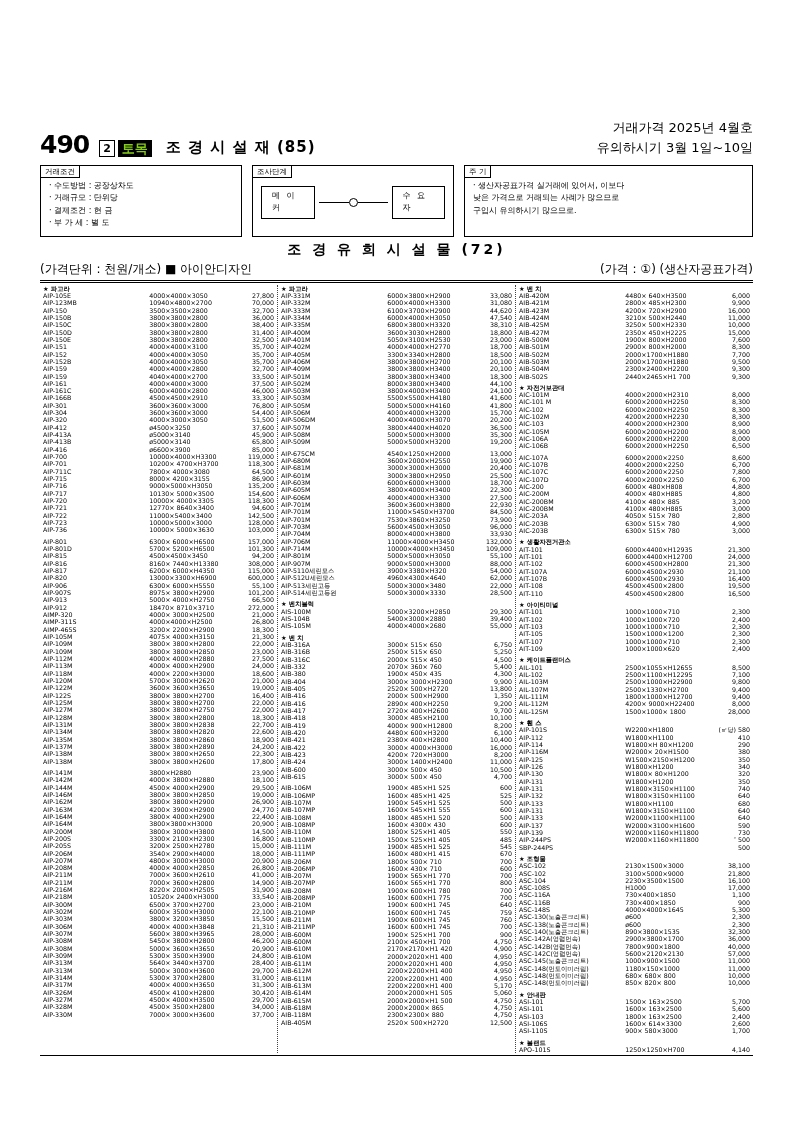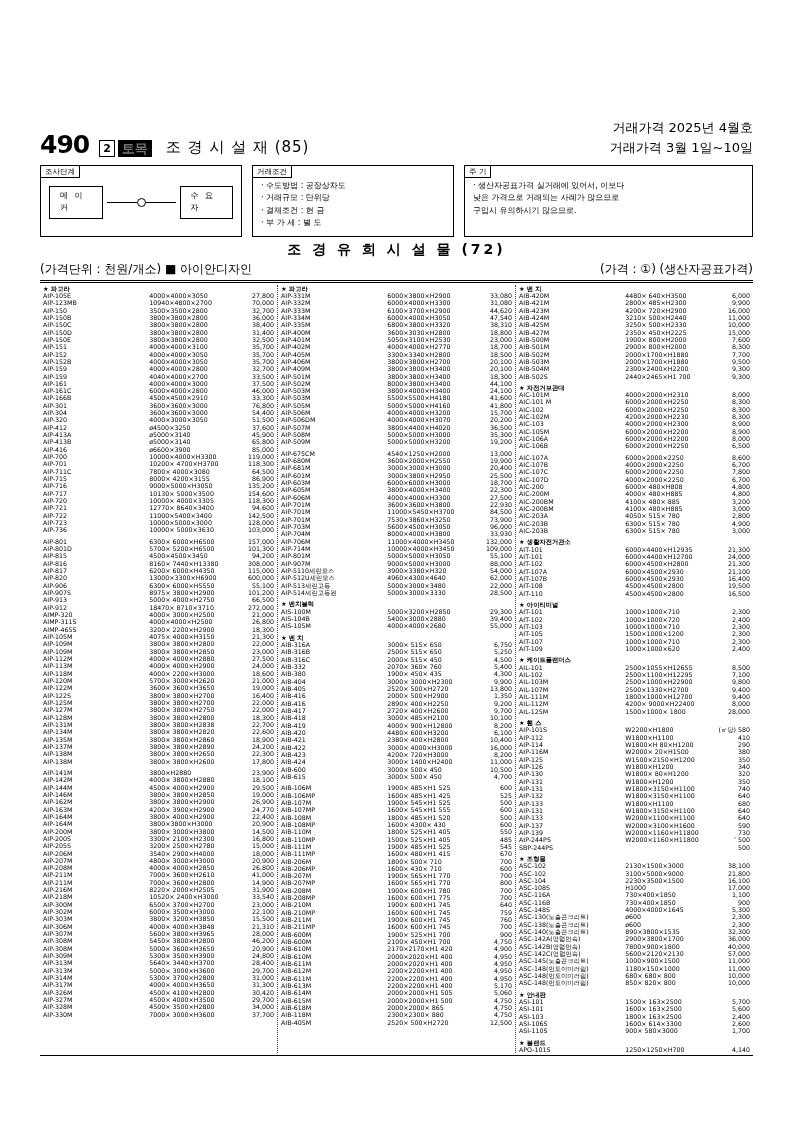--- a/index.html
+++ b/index.html
@@ -4,22 +4,22 @@
 <style>
   html,body{margin:0;padding:0;background:#ffffff;}
   body{width:793px;height:1122px;font-family:"DejaVu Sans","Liberation Sans",sans-serif;color:#000;}
   .page{position:relative;width:793px;height:1122px;box-sizing:border-box;padding:118px 40px 0 40px;}
   
   .hdr{display:flex;align-items:flex-end;justify-content:space-between;}
   .hdr-left{display:flex;align-items:flex-end;gap:8px;}
   .pageno{font-size:25px;font-weight:bold;letter-spacing:-1px;line-height:1;}
   .catbox{display:inline-flex;align-items:center;gap:3px;margin-left:2px;}
   .catnum{display:inline-block;border:1.2px solid #000;font-size:11px;line-height:1;padding:2px 3px;font-weight:bold;}
-  .catname{display:inline-block;background:#000;color:#737373;font-size:13px;font-weight:bold;padding:2px 4px;line-height:1;}
-  .title-main{font-size:15px;font-weight:normal;letter-spacing:1px;margin-left:6px;}
+  .catname{display:inline-block;background:#000;color:#84cc16;font-size:13px;font-weight:bold;padding:2px 4px;line-height:1;}
+  .title-main{font-size:15px;font-weight:bold;letter-spacing:1px;margin-left:6px;}
   .hdr-right{font-size:13px;text-align:right;line-height:1.5;}
   
   .boxrow{display:flex;gap:10px;margin-top:8px;align-items:stretch;}
   .box{border:1px solid #000;position:relative;}
   .box-tab{position:absolute;top:-1px;left:-1px;border:1px solid #000;background:#fff;font-size:7.5px;padding:1px 4px;line-height:1.2;}
   .box-body{padding:14px 8px 6px 8px;font-size:8px;line-height:1.55;}
   .b1{width:200px;}
   .b2{width:200px;}
   .b3{flex:1;}
   .flowwrap{display:flex;align-items:center;justify-content:center;gap:4px;padding-top:6px;}
@@ -53,46 +53,46 @@
     <div class="hdr-left">
       <span class="pageno">490</span>
       <span class="catbox">
         <span class="catnum">2</span>
         <span class="catname">토목</span>
       </span>
       <span class="title-main">조 경 시 설 재 (85)</span>
     </div>
     <div class="hdr-right">
       <div>거래가격 2025년 4월호</div>
-      <div>거래가격 3월 1일~10일</div>
+      <div>유의하시기 3월 1일~10일</div>
     </div>
   </div>
 
   <div class="boxrow">
+    <div class="box b1">
+      <span class="box-tab">거래조건</span>
+      <div class="box-body">
+        <div>· 수도방법 : 공장상차도</div>
+        <div>· 거래규모 : 단위당</div>
+        <div>· 결제조건 : 현  금</div>
+        <div>· 부 가 세 : 별  도</div>
+      </div>
+    </div>
     <div class="box b2">
       <span class="box-tab">조사단계</span>
       <div class="box-body">
         <div class="flowwrap">
           <span class="flowbox">메 이 커</span>
           <span class="flowline">
             <span class="fl-seg"></span>
             <span class="fl-circ"></span>
             <span class="fl-seg"></span>
           </span>
           <span class="flowbox">수 요 자</span>
         </div>
-      </div>
-    </div>
-    <div class="box b1">
-      <span class="box-tab">거래조건</span>
-      <div class="box-body">
-        <div>· 수도방법 : 공장상차도</div>
-        <div>· 거래규모 : 단위당</div>
-        <div>· 결제조건 : 현  금</div>
-        <div>· 부 가 세 : 별  도</div>
       </div>
     </div>
     <div class="box b3">
       <span class="box-tab">주   기</span>
       <div class="box-body">
         <div>· 생산자공표가격  실거래에  있어서,  이보다</div>
         <div>  낮은  가격으로  거래되는  사례가  많으므로</div>
         <div>  구입시 유의하시기 많으므로.</div>
       </div>
     </div>

